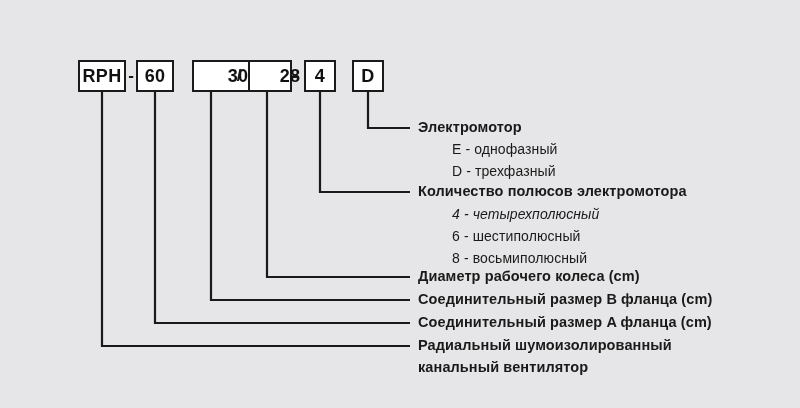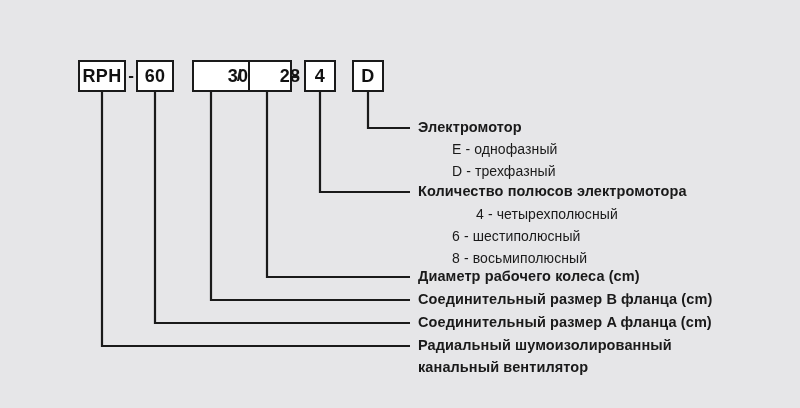--- a/index.html
+++ b/index.html
@@ -140,21 +140,21 @@
     <div class="sep" style="left:286px; width:18px;">-</div>
     <div class="code-box" style="left:304px; width:32px;">4</div>
     <div class="code-box" style="left:352px; width:32px;">D</div>
   </div>
 
   <div class="legend-main" style="left:418px; top:119px;">Электромотор</div>
   <div class="legend-sub" style="left:452px; top:141px;">E - однофазный</div>
   <div class="legend-sub" style="left:452px; top:163px;">D - трехфазный</div>
 
   <div class="legend-main" style="left:418px; top:183px;">Количество полюсов электромотора</div>
-  <div class="legend-sub" style="left:476px; top:206px;">4 - четырехполюсный</div>
+  <div class="legend-sub" style="left:452px; top:206px;font-style:italic;">4 - четырехполюсный</div>
   <div class="legend-sub" style="left:452px; top:228px;">6 - шестиполюсный</div>
   <div class="legend-sub" style="left:452px; top:250px;">8 - восьмиполюсный</div>
 
   <div class="legend-main" style="left:418px; top:268px;">Диаметр рабочего колеса (cm)</div>
 
   <div class="legend-main" style="left:418px; top:291px;">Соединительный размер B фланца (cm)</div>
 
   <div class="legend-main" style="left:418px; top:314px;">Соединительный размер A фланца (cm)</div>
 
   <div class="legend-main" style="left:418px; top:337px;">Радиальный шумоизолированный</div>

